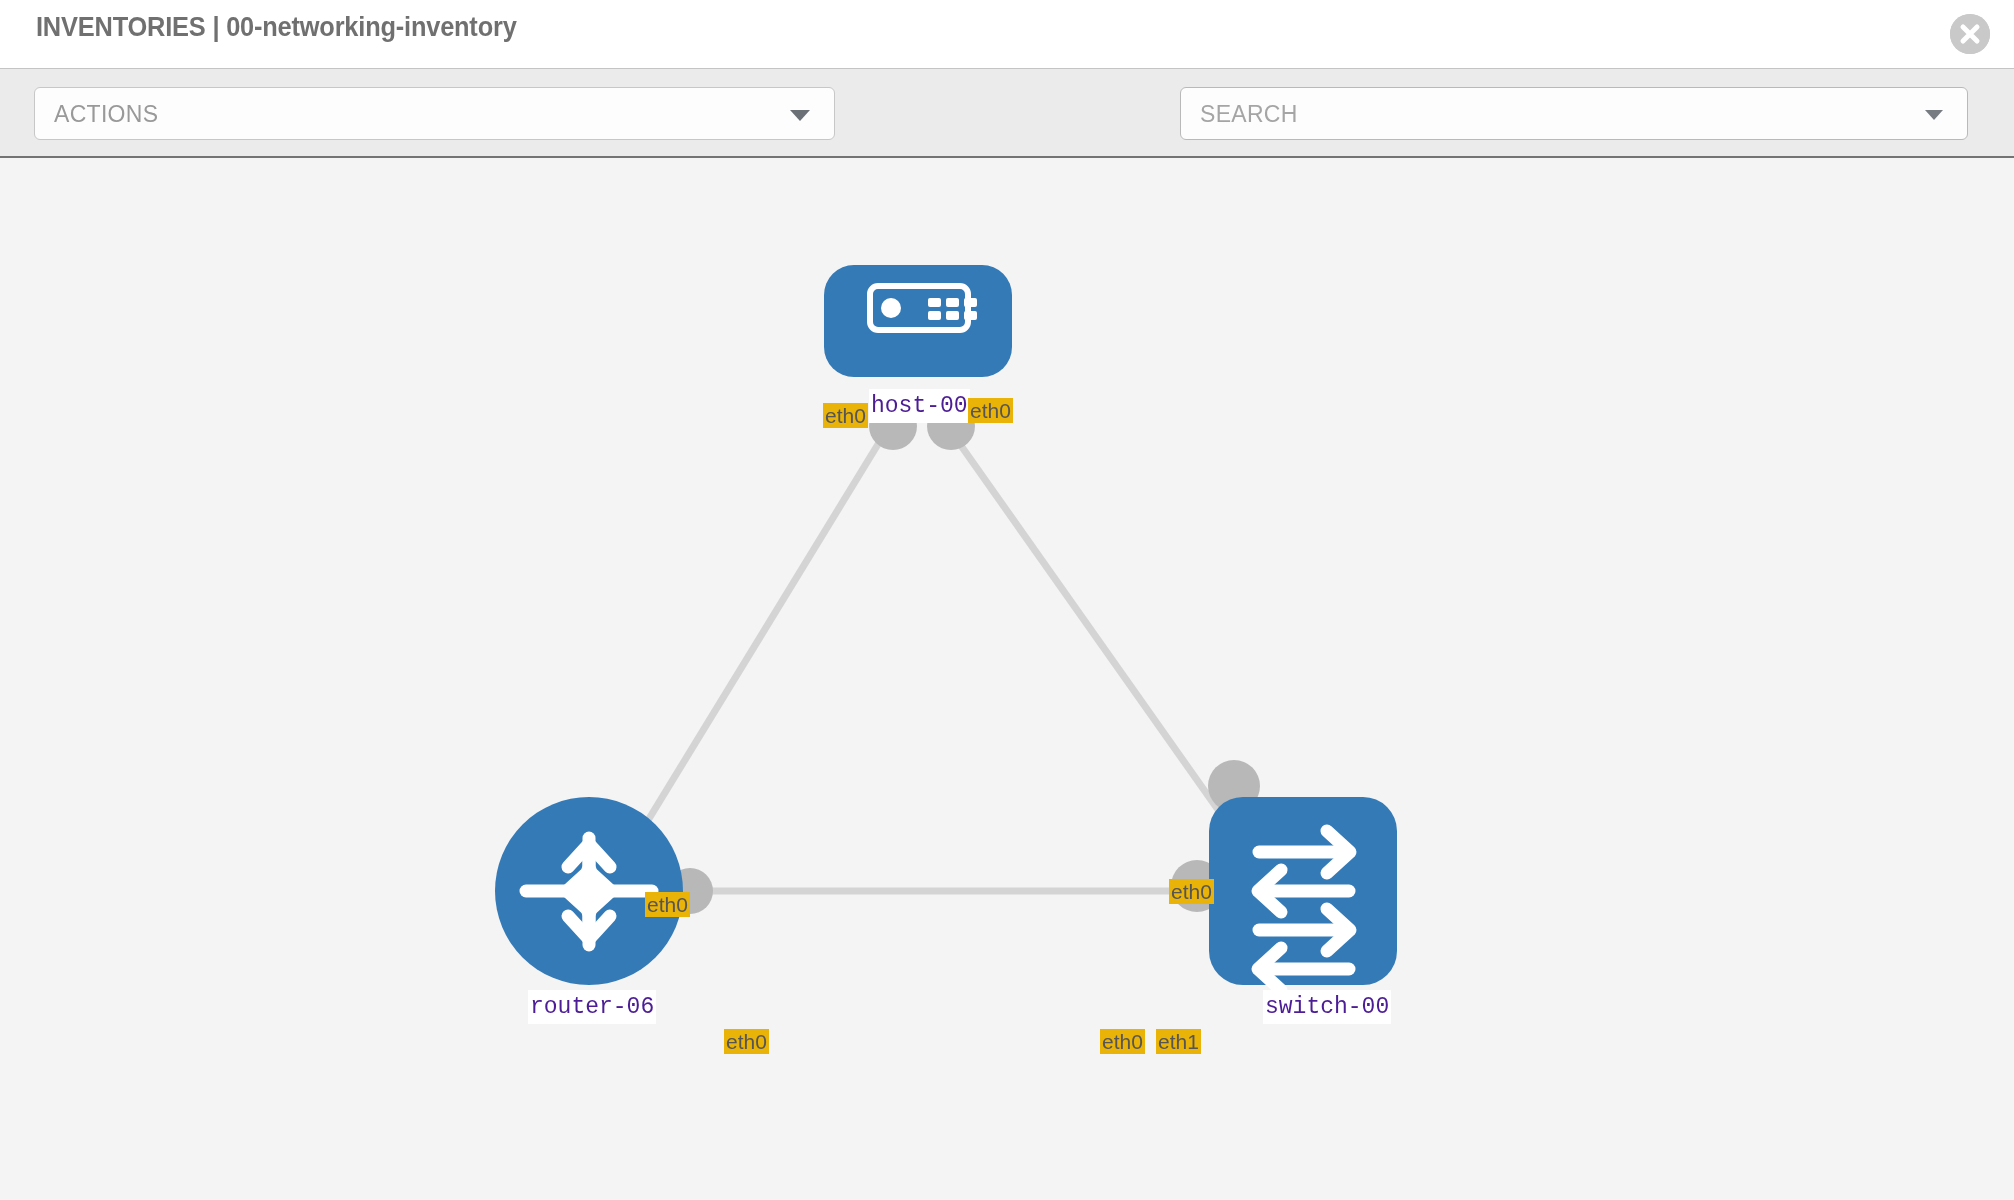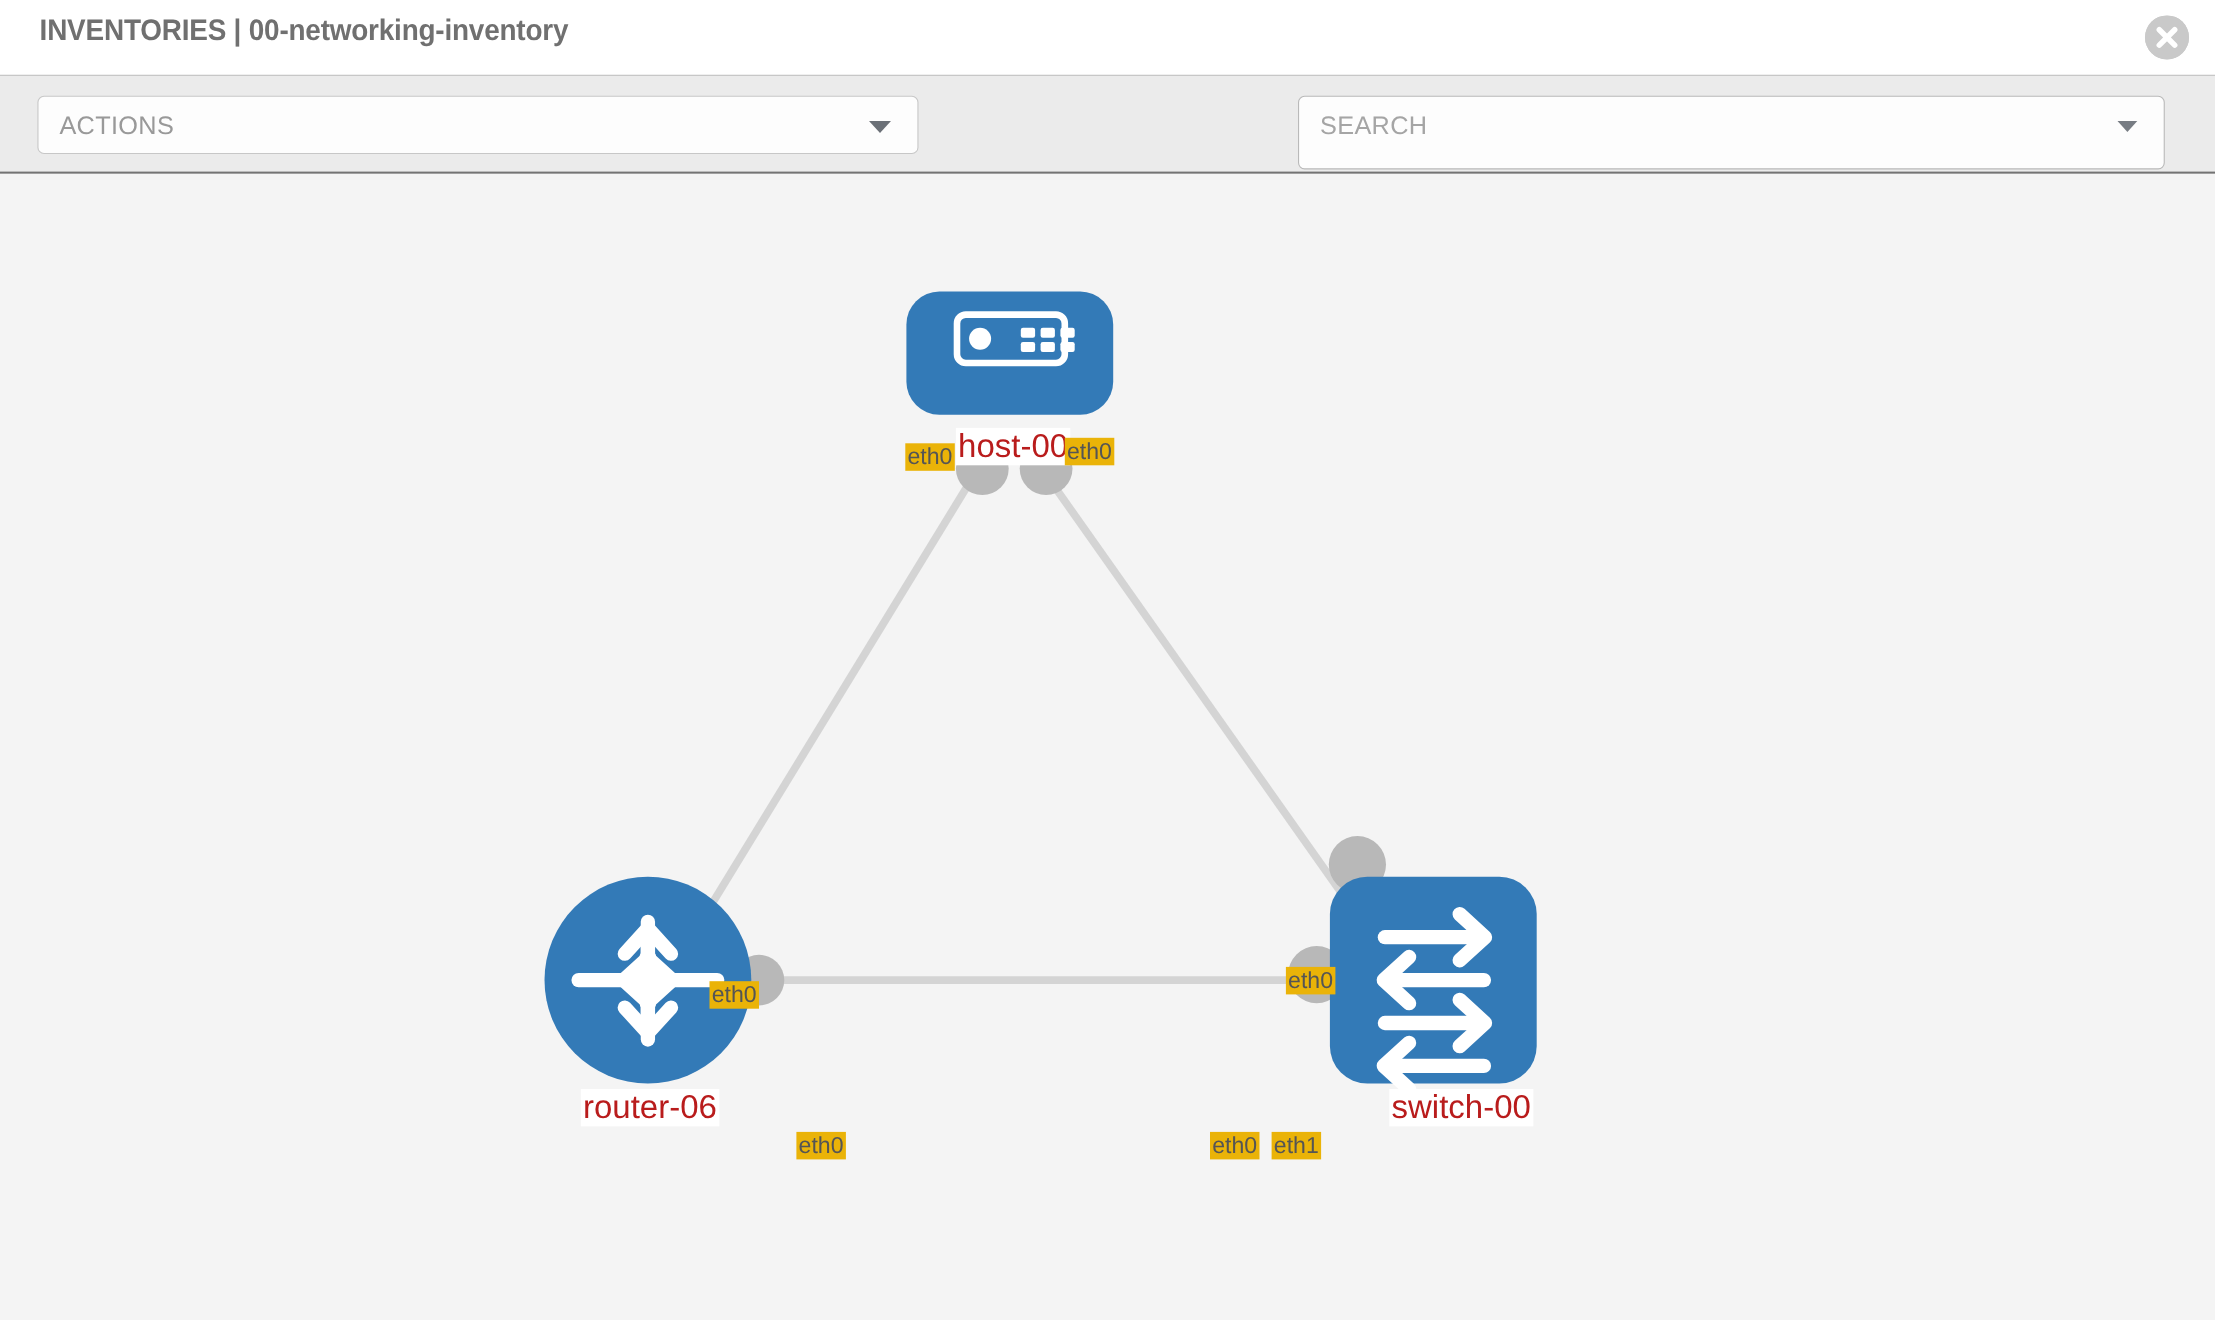--- a/index.html
+++ b/index.html
@@ -70,21 +70,21 @@
     position: absolute; top: 90px;
     width: 44px; height: 44px;
     cursor: pointer;
   }
   .tool-icon svg { display: block; width: 44px; height: 44px; }
   #wrench-icon { left: 1037px; top: 89px; }
   #key-icon    { left: 1105px; top: 89px; }
 
   .search-select {
     position: absolute; left: 1180px; top: 18px;
-    width: 788px; height: 67px;
+    width: 788px; height: 53px;
     background: #fdfdfd;
     border: 1px solid #b9b9b9;
     border-radius: 6px;
   }
   .search-label {
     position: absolute; left: 19px; top: 13px;
     font-size: 23px; color: #a5a5a5;
     font-stretch: condensed;
     letter-spacing: 0.3px;
   }
@@ -99,25 +99,26 @@
     position: absolute; left: 0; top: 158px;
     width: 2014px; height: 1042px;
     background: #f4f4f4;
     overflow: hidden;
   }
   .topo-svg { position: absolute; left: 0; top: 0; width: 2014px; height: 1042px; }
 
   .node-label {
     position: absolute;
     background: #ffffff;
-    color: #b91c1c;
-    font-size: 30px;
+    color: #4c1d95;
+    font-size: 23px;
     white-space: nowrap;
     padding: 0 2px;
     line-height: 34px;
+    font-family: Liberation Mono, monospace;
   }
   .iface-label {
     position: absolute;
     background: #eab308;
     color: #555555;
     font-size: 21px;
     white-space: nowrap;
     padding: 0 2px;
     line-height: 25px;
   }

